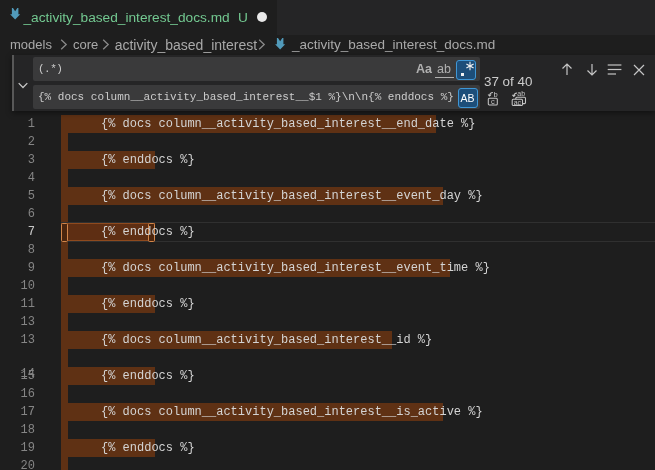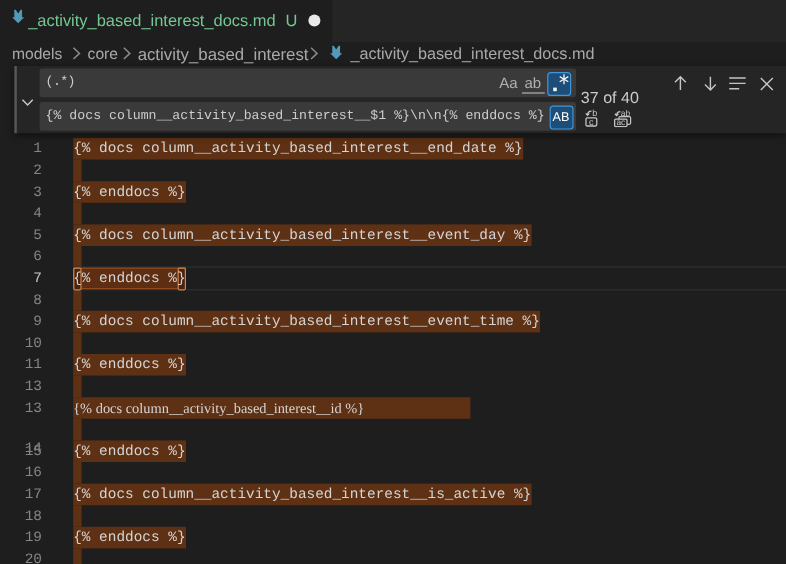--- a/index.html
+++ b/index.html
@@ -1,20 +1,20 @@
 <!DOCTYPE html>
 <html><head>
 <meta charset="utf-8">
 <style>
   * { margin:0; padding:0; box-sizing:border-box; }
   html,body { width:655px; height:470px; background:#1e1e1e; overflow:hidden; }
   body { position:relative; font-family:"Liberation Sans",sans-serif; }
   .abs { position:absolute; }
   .mono { font-family:"Liberation Mono",monospace; }
-  .row { position:absolute; left:61px; height:18px; line-height:18px; font-size:12px; color:#d4d4d4; white-space:pre; }
+  .row { position:absolute; left:61px; height:18px; line-height:18px; font-size:12px; color:#d4d4d4; white-space:pre;padding-left:40px; }
   .hl { position:absolute; left:61px; height:18px; background:#5f3114; }
   .num { position:absolute; left:0; width:35px; text-align:right; height:18px; line-height:18px; font-size:12px; color:#858585; }
 </style>
 </head>
 <body>
 
 <div class="abs" style="left:0;top:0;width:655px;height:35px;background:#252526;"></div>
 <div class="abs" style="left:0;top:0;width:277px;height:35px;background:#1e1e1e;"></div>
 <svg class="abs" style="left:9.5px;top:8px;" width="11" height="12" viewBox="0 0 11 12">
   <path d="M1.9 0 L3.0 0 L5.15 3.2 L7.3 0 L8.4 0 L8.4 6.3 L10.2 6.3 L5.15 11.4 L0.1 6.3 L1.9 6.3 Z" fill="#519aba"></path>
@@ -89,35 +89,35 @@
 <div class="num mono" style="top:421px;">18</div>
 <div class="num mono" style="top:439px;">19</div>
 <div class="num mono" style="top:457px;">20</div>
 
 <div class="row mono" style="top:115px;">{% docs column__activity_based_interest__end_date %}</div>
 <div class="row mono" style="top:151px;">{% enddocs %}</div>
 <div class="row mono" style="top:187px;">{% docs column__activity_based_interest__event_day %}</div>
 <div class="row mono" style="top:223px;">{% enddocs %}</div>
 <div class="row mono" style="top:259px;">{% docs column__activity_based_interest__event_time %}</div>
 <div class="row mono" style="top:295px;">{% enddocs %}</div>
-<div class="row mono" style="top:331px;font-family:Liberation Serif, serif;">{% docs column__activity_based_interest__id %}</div>
+<div class="row mono" style="top:331px;">{% docs column__activity_based_interest__id %}</div>
 <div class="row mono" style="top:367px;">{% enddocs %}</div>
 <div class="row mono" style="top:403px;text-align:center;">{% docs column__activity_based_interest__is_active %}</div>
 <div class="row mono" style="top:439px;">{% enddocs %}</div>
 
 <div class="abs" style="left:12px;top:55px;width:643px;height:56px;background:#252526;border-left:2px solid #585858;box-shadow:0 2px 6px rgba(0,0,0,0.45);"></div>
 
 <svg class="abs" style="left:17.5px;top:81.5px;" width="10" height="8" viewBox="0 0 10 8">
     <path d="M0.7 1.1 L5 5.5 L9.3 1.1" stroke="#c8c8c8" stroke-width="1.25" fill="none"></path>
   </svg>
 
 <div class="abs" style="left:33px;top:57px;width:447px;height:24px;background:#3a3a3b;border-radius:2px;"></div>
 <div class="abs mono" style="left:38px;top:57px;height:24px;line-height:24px;font-size:11px;letter-spacing:-0.5px;color:#cccccc;">(.*)</div>
 
-<div class="abs" style="left:416px;top:57px;height:24px;line-height:24px;font-size:12.5px;color:#b0b0b0;">Aa</div>
+<div class="abs" style="left:416px;top:57px;height:24px;line-height:24px;font-size:12.5px;color:#b0b0b0;font-weight:bold;">Aa</div>
 <div class="abs" style="left:437px;top:57px;height:24px;line-height:24px;font-size:12.5px;color:#b0b0b0;">ab</div>
 <div class="abs" style="left:435px;top:76.5px;width:19px;height:1px;background:#b0b0b0;"></div>
 <div class="abs" style="left:456px;top:59.5px;width:20px;height:20px;background:#1d4e79;border:1px solid #3f97d6;border-radius:3px;"></div>
 <div class="abs" style="left:460.5px;top:72.5px;width:3.5px;height:3.5px;background:#f2f2f2;"></div>
 <svg class="abs" style="left:465px;top:61px;" width="10" height="10" viewBox="0 0 10 10">
   <g stroke="#f2f2f2" stroke-width="1.1">
       <line x1="5" y1="0.8" x2="5" y2="9.2"></line>
       <line x1="1.4" y1="2.9" x2="8.6" y2="7.1"></line>
       <line x1="8.6" y1="2.9" x2="1.4" y2="7.1"></line>
     </g>

